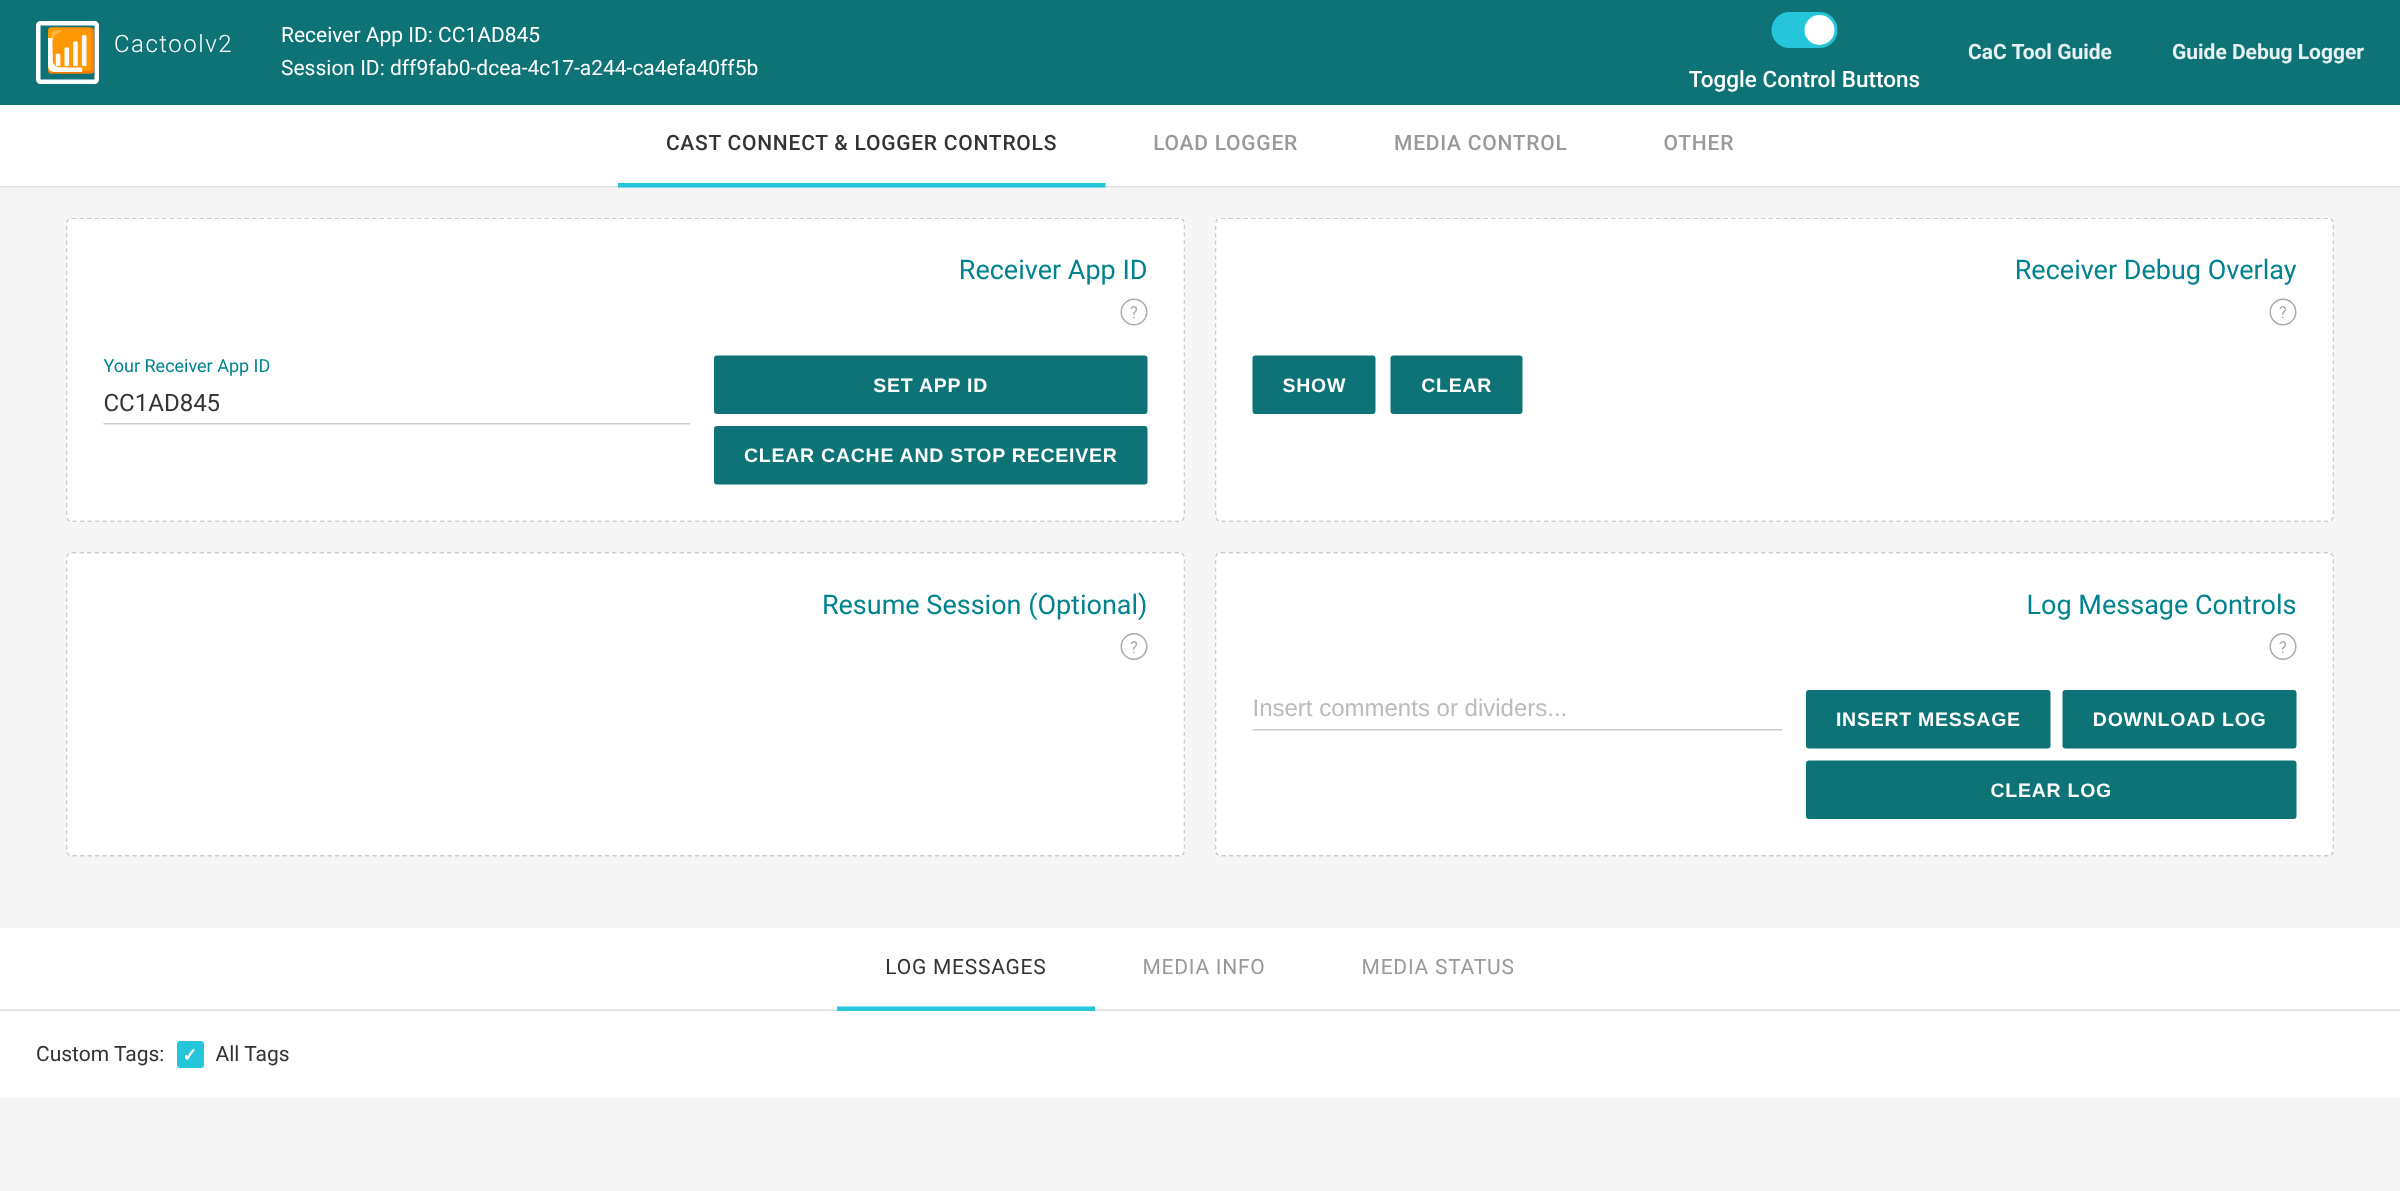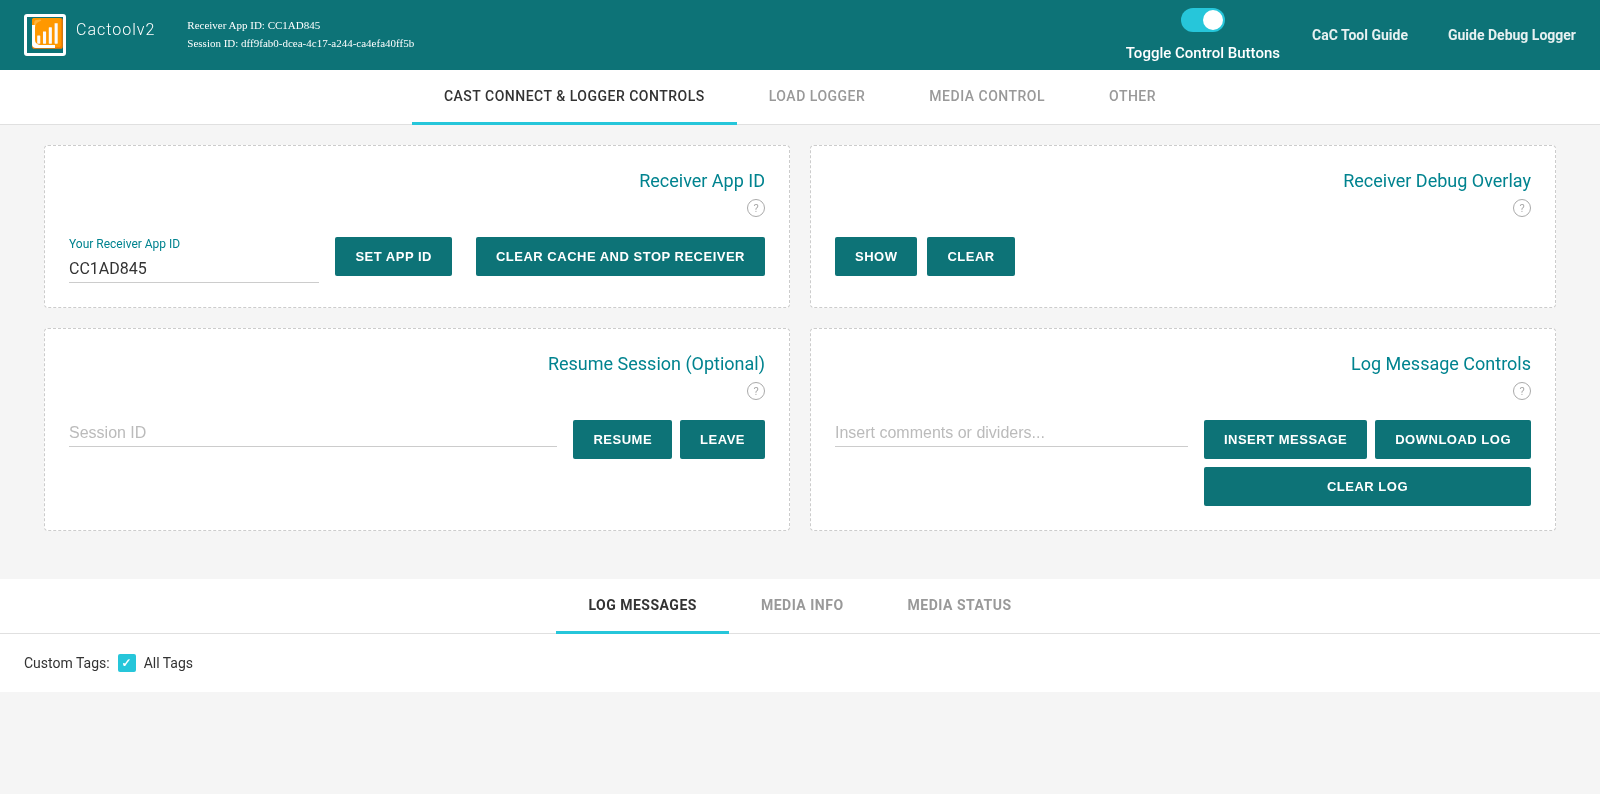--- a/index.html
+++ b/index.html
@@ -61,23 +61,22 @@
       border-left: 3px solid white;
       border-bottom: 3px solid white;
       border-radius: 0 0 0 8px;
     }
     .wifi-icon {
       color: white;
       font-size: 28px;
     }
     .header-info {
       flex: 1;
-      font-size: 11px;
+      font-size: 14px;
       line-height: 1.6;
-      font-family: Liberation Serif, serif;
     }
     .toggle-area {
       display: flex;
       align-items: center;
       gap: 12px;
       margin-right: 32px;
       flex-direction: column;
     }
     .toggle-switch {
       width: 44px;
@@ -204,21 +203,22 @@
       border-bottom: 1px solid #ccc;
       outline: none;
       font-size: 16px;
       color: #aaa;
       padding: 4px 0;
       background: transparent;
     }
     .input-field::placeholder { color: #bbb; }
     .buttons-area {
       display: flex;
-      gap: 24px;
+      flex-direction: column;
+      gap: 8px;
     }
     .btn {
       background: #0d7377;
       color: white;
       border: none;
       padding: 12px 20px;
       font-size: 13px;
       font-weight: 700;
       letter-spacing: 0.5px;
       cursor: pointer;
@@ -260,21 +260,21 @@
     .bottom-tabs {
       display: flex;
       justify-content: center;
       border-bottom: 1px solid #e0e0e0;
       padding: 0 16px;
       background: white;
     }
     .bottom-tab {
       padding: 18px 32px;
       font-size: 14px;
-      font-weight: 700;
+      font-weight: 400;
       letter-spacing: 0.5px;
       cursor: pointer;
       color: #999;
       border-bottom: 3px solid transparent;
       margin-bottom: -1px;
     }
     .bottom-tab.active {
       color: #333;
       border-bottom: 3px solid #26c6da;
     }
@@ -374,29 +374,20 @@
       <div class="receiver-debug-buttons">
         <button class="btn">SHOW</button>
         <button class="btn">CLEAR</button>
       </div>
     </div>
 
     <div class="card">
       <div class="card-title">
         <span>Resume Session (Optional)</span>
         <span class="help-icon">?</span>
-      </div>
-      <div class="card-body">
-        <div class="input-area">
-          <input class="input-field" type="text" placeholder="Session ID" style="">
-        </div>
-        <div class="btn-row">
-          <button class="btn">RESUME</button>
-          <button class="btn">LEAVE</button>
-        </div>
       </div>
     </div>
 
     <div class="card">
       <div class="card-title">
         <span>Log Message Controls</span>
         <span class="help-icon">?</span>
       </div>
       <div class="log-message-body">
         <div class="log-input-area">

